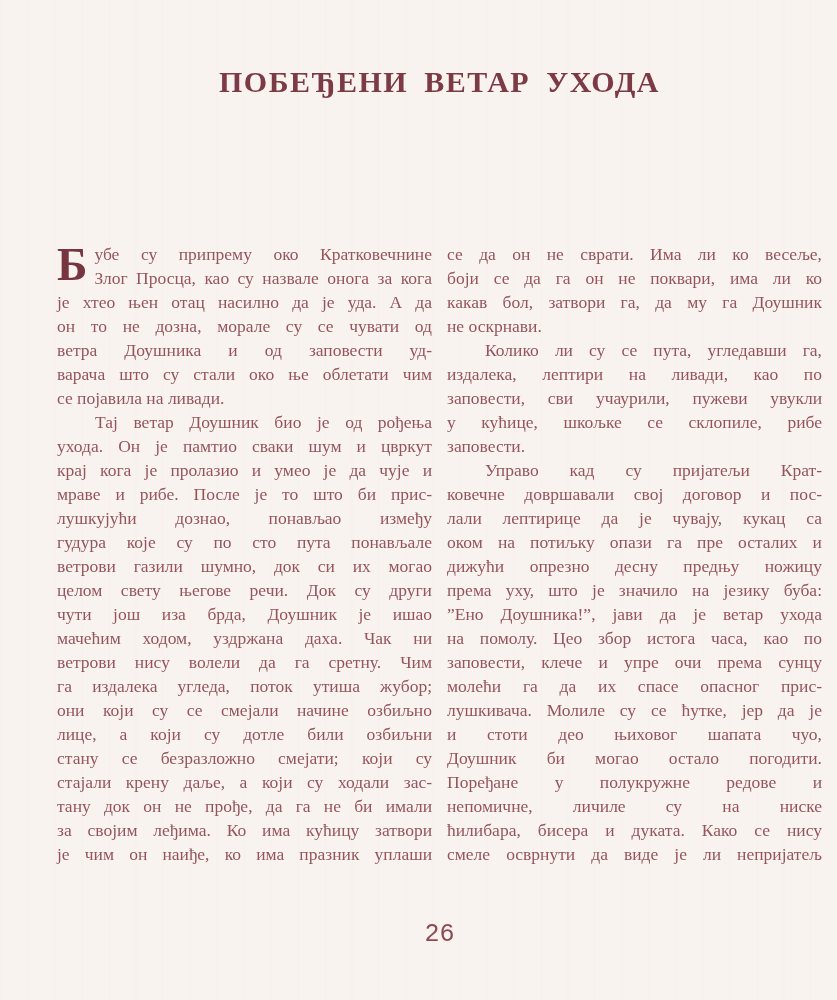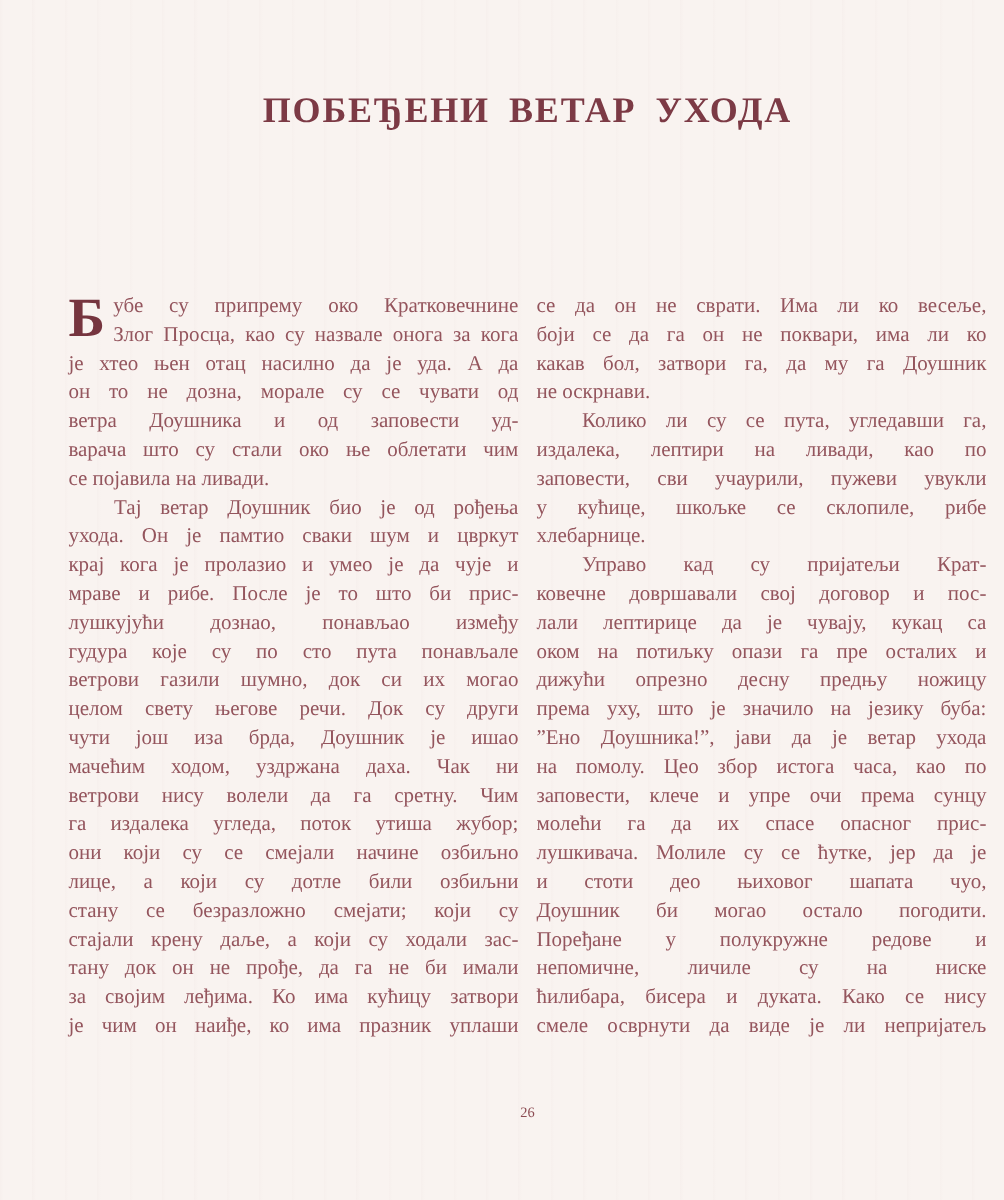--- a/index.html
+++ b/index.html
@@ -21,21 +21,21 @@
     background:var(--background);
   }
   
   .page::before{
     content:"";position:absolute;inset:0;pointer-events:none;
     background:repeating-linear-gradient(90deg,
       rgba(186,150,150,0.035) 0px, rgba(186,150,150,0.0) 3px,
       rgba(255,255,255,0.0) 3px, rgba(255,255,255,0.0) 27px);
   }
   .title{
-    position:absolute;top:56px;left:57px;width:765px;
+    position:absolute;top:45px;left:57px;width:765px;
     text-align:center;
     font-size:30px;font-weight:bold;
     letter-spacing:1.5px;word-spacing:7px;
     color:var(--title);
   }
   .columns{
     position:absolute;top:242px;left:57px;width:765px;
     display:flex;gap:15px;
   }
   .col{
@@ -54,22 +54,23 @@
   .dropcap{
     float:left;
     font-size:46px;line-height:42px;height:44px;
     font-weight:bold;
     color:var(--dropcap);
     margin:2px 7px 0 0;
   }
   .pagenum{
     position:absolute;top:920px;left:57px;width:765px;
     text-align:center;
-    font-size:12px;
+    font-size:25px;
     color:var(--pagenum);
+    font-family:Liberation Mono, monospace;
   }
 </style>
 </head>
 <body>
 
 <div class="page">
   <h1 class="title">ПОБЕЂЕНИ ВЕТАР УХОДА</h1>
   <div class="columns">
     <div class="col">
         <div class="para">
@@ -109,21 +110,21 @@
           <div class="line">се да он не сврати. Има ли ко весеље,</div>
           <div class="line">боји се да га он не поквари, има ли ко</div>
           <div class="line">какав бол, затвори га, да му га Доушник</div>
           <div class="line endline">не оскрнави.</div>
         </div>
         <div class="para">
           <div class="line indentline">Колико ли су се пута, угледавши га,</div>
           <div class="line">издалека, лептири на ливади, као по</div>
           <div class="line">заповести, сви учаурили, пужеви увукли</div>
           <div class="line">у кућице, шкољке се склопиле, рибе</div>
-          <div class="line endline">хлебарнице.</div>
+          <div class="line endline">заповести.</div>
         </div>
         <div class="para">
           <div class="line indentline">Управо кад су пријатељи Крат-</div>
           <div class="line">ковечне довршавали свој договор и пос-</div>
           <div class="line">лали лептирице да је чувају, кукац са</div>
           <div class="line">оком на потиљку опази га пре осталих и</div>
           <div class="line">дижући опрезно десну предњу ножицу</div>
           <div class="line">према уху, што је значило на језику буба:</div>
           <div class="line">”Ено Доушника!”, јави да је ветар ухода</div>
           <div class="line">на помолу. Цео збор истога часа, као по</div>

